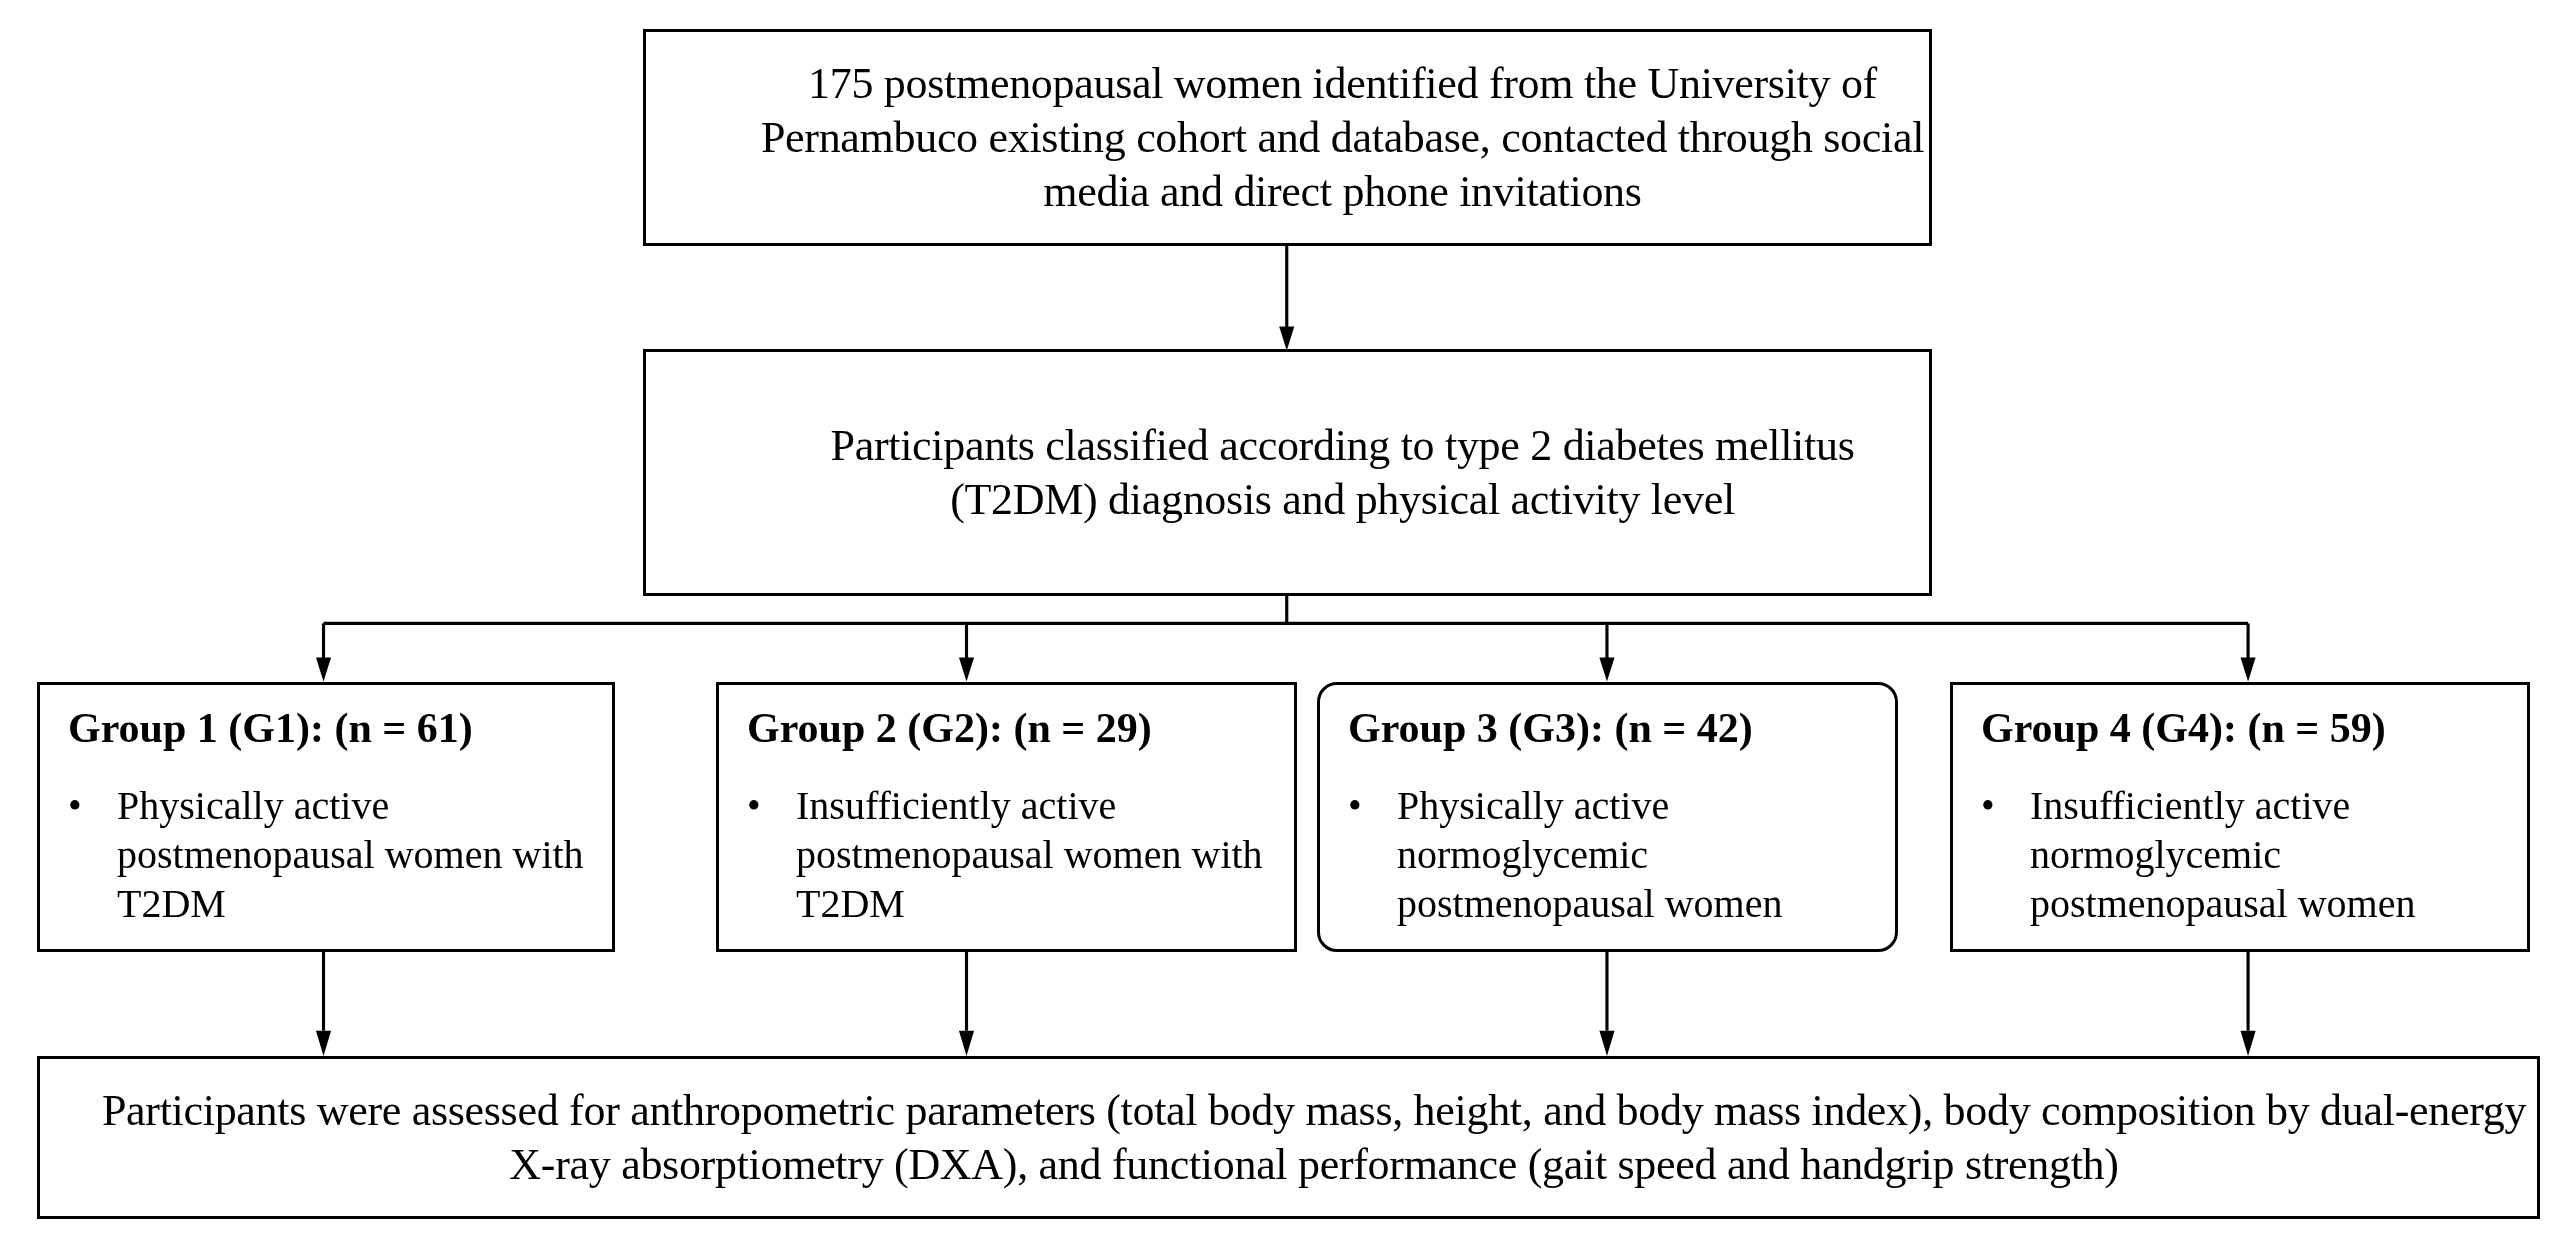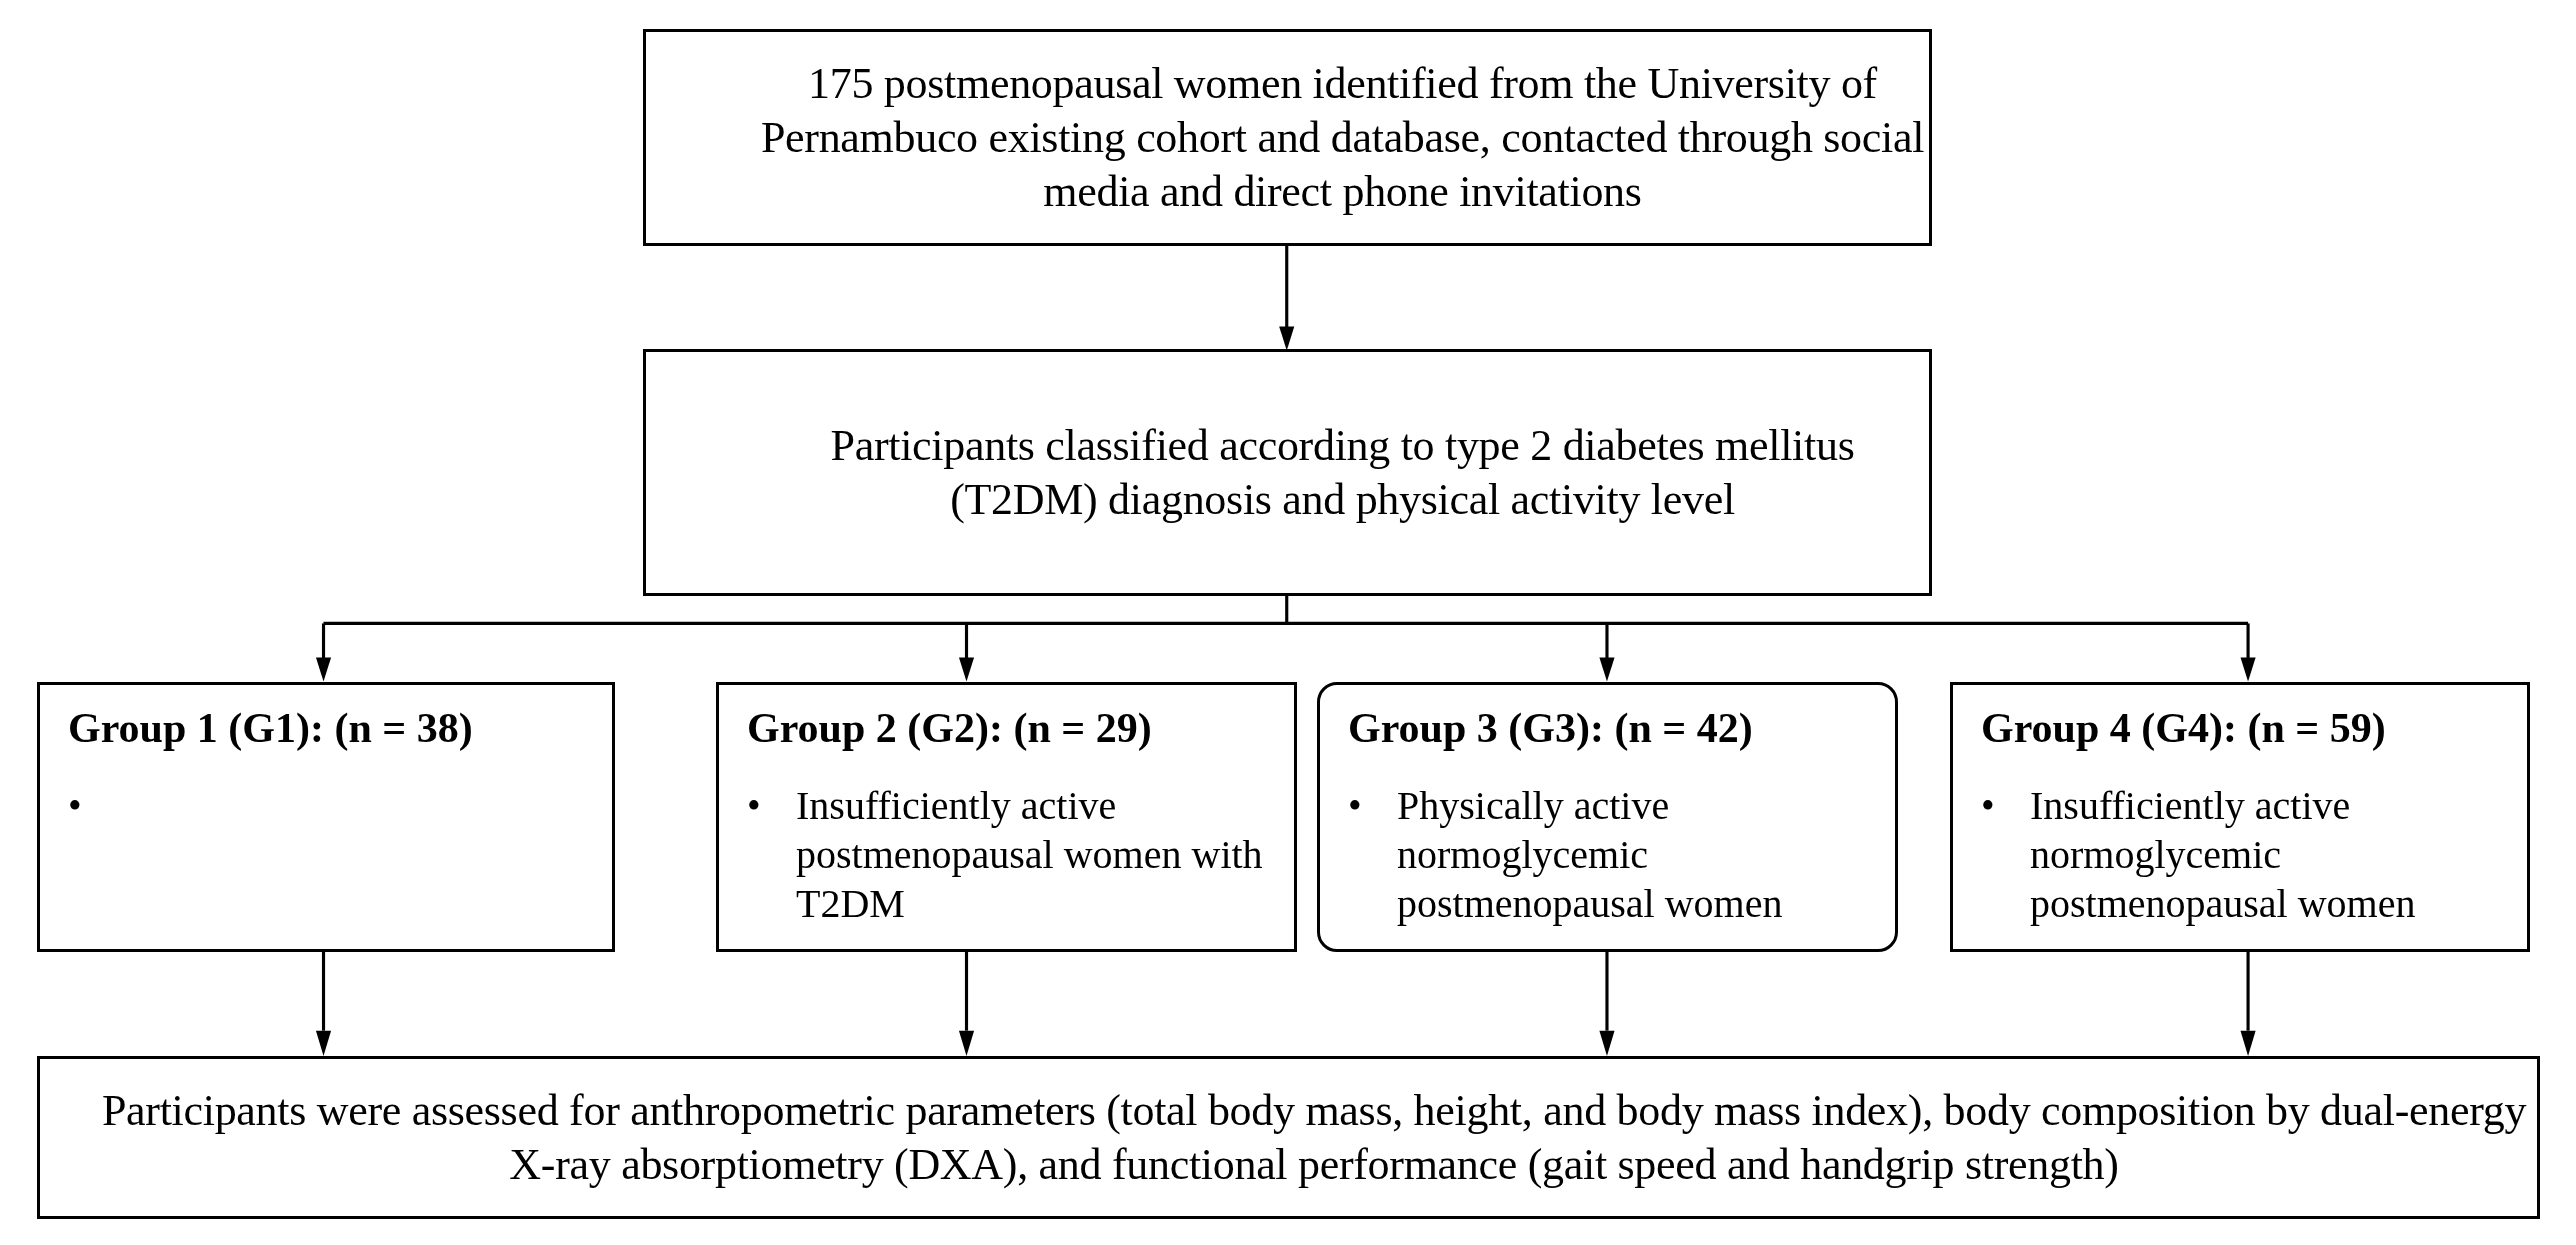--- a/index.html
+++ b/index.html
@@ -99,23 +99,24 @@
 
   <div class="box center-box" style="left:643px; top:29px; width:1289px; height:217px;">
     <div class="text" style="width:1173px;">175 postmenopausal women identified from the University of Pernambuco existing cohort and database, contacted through social media and direct phone invitations</div>
   </div>
 
   <div class="box center-box" style="left:643px; top:349px; width:1289px; height:247px;">
     <div class="text" style="width:1173px;">Participants classified according to type 2 diabetes mellitus (T2DM) diagnosis and physical activity level</div>
   </div>
 
   <div class="box group-box" style="left:37px; top:682px; width:578px; height:270px;">
-    <div class="group-title">Group 1 (G1): (n = 38)</div>
+    <div class="group-title">Group 1 (G1): (n = 61)</div>
     <div class="group-bullet-row">
       <span class="bullet">•</span>
+      <span class="group-desc" style="width:479px;">Physically active postmenopausal women with T2DM</span>
     </div>
   </div>
 
   <div class="box group-box" style="left:676px; top:682px; width:581px; height:270px;margin-left:40px;">
     <div class="group-title">Group 2 (G2): (n = 29)</div>
     <div class="group-bullet-row">
       <span class="bullet">•</span>
       <span class="group-desc" style="width:479px;">Insufficiently active postmenopausal women with T2DM</span>
     </div>
   </div>

